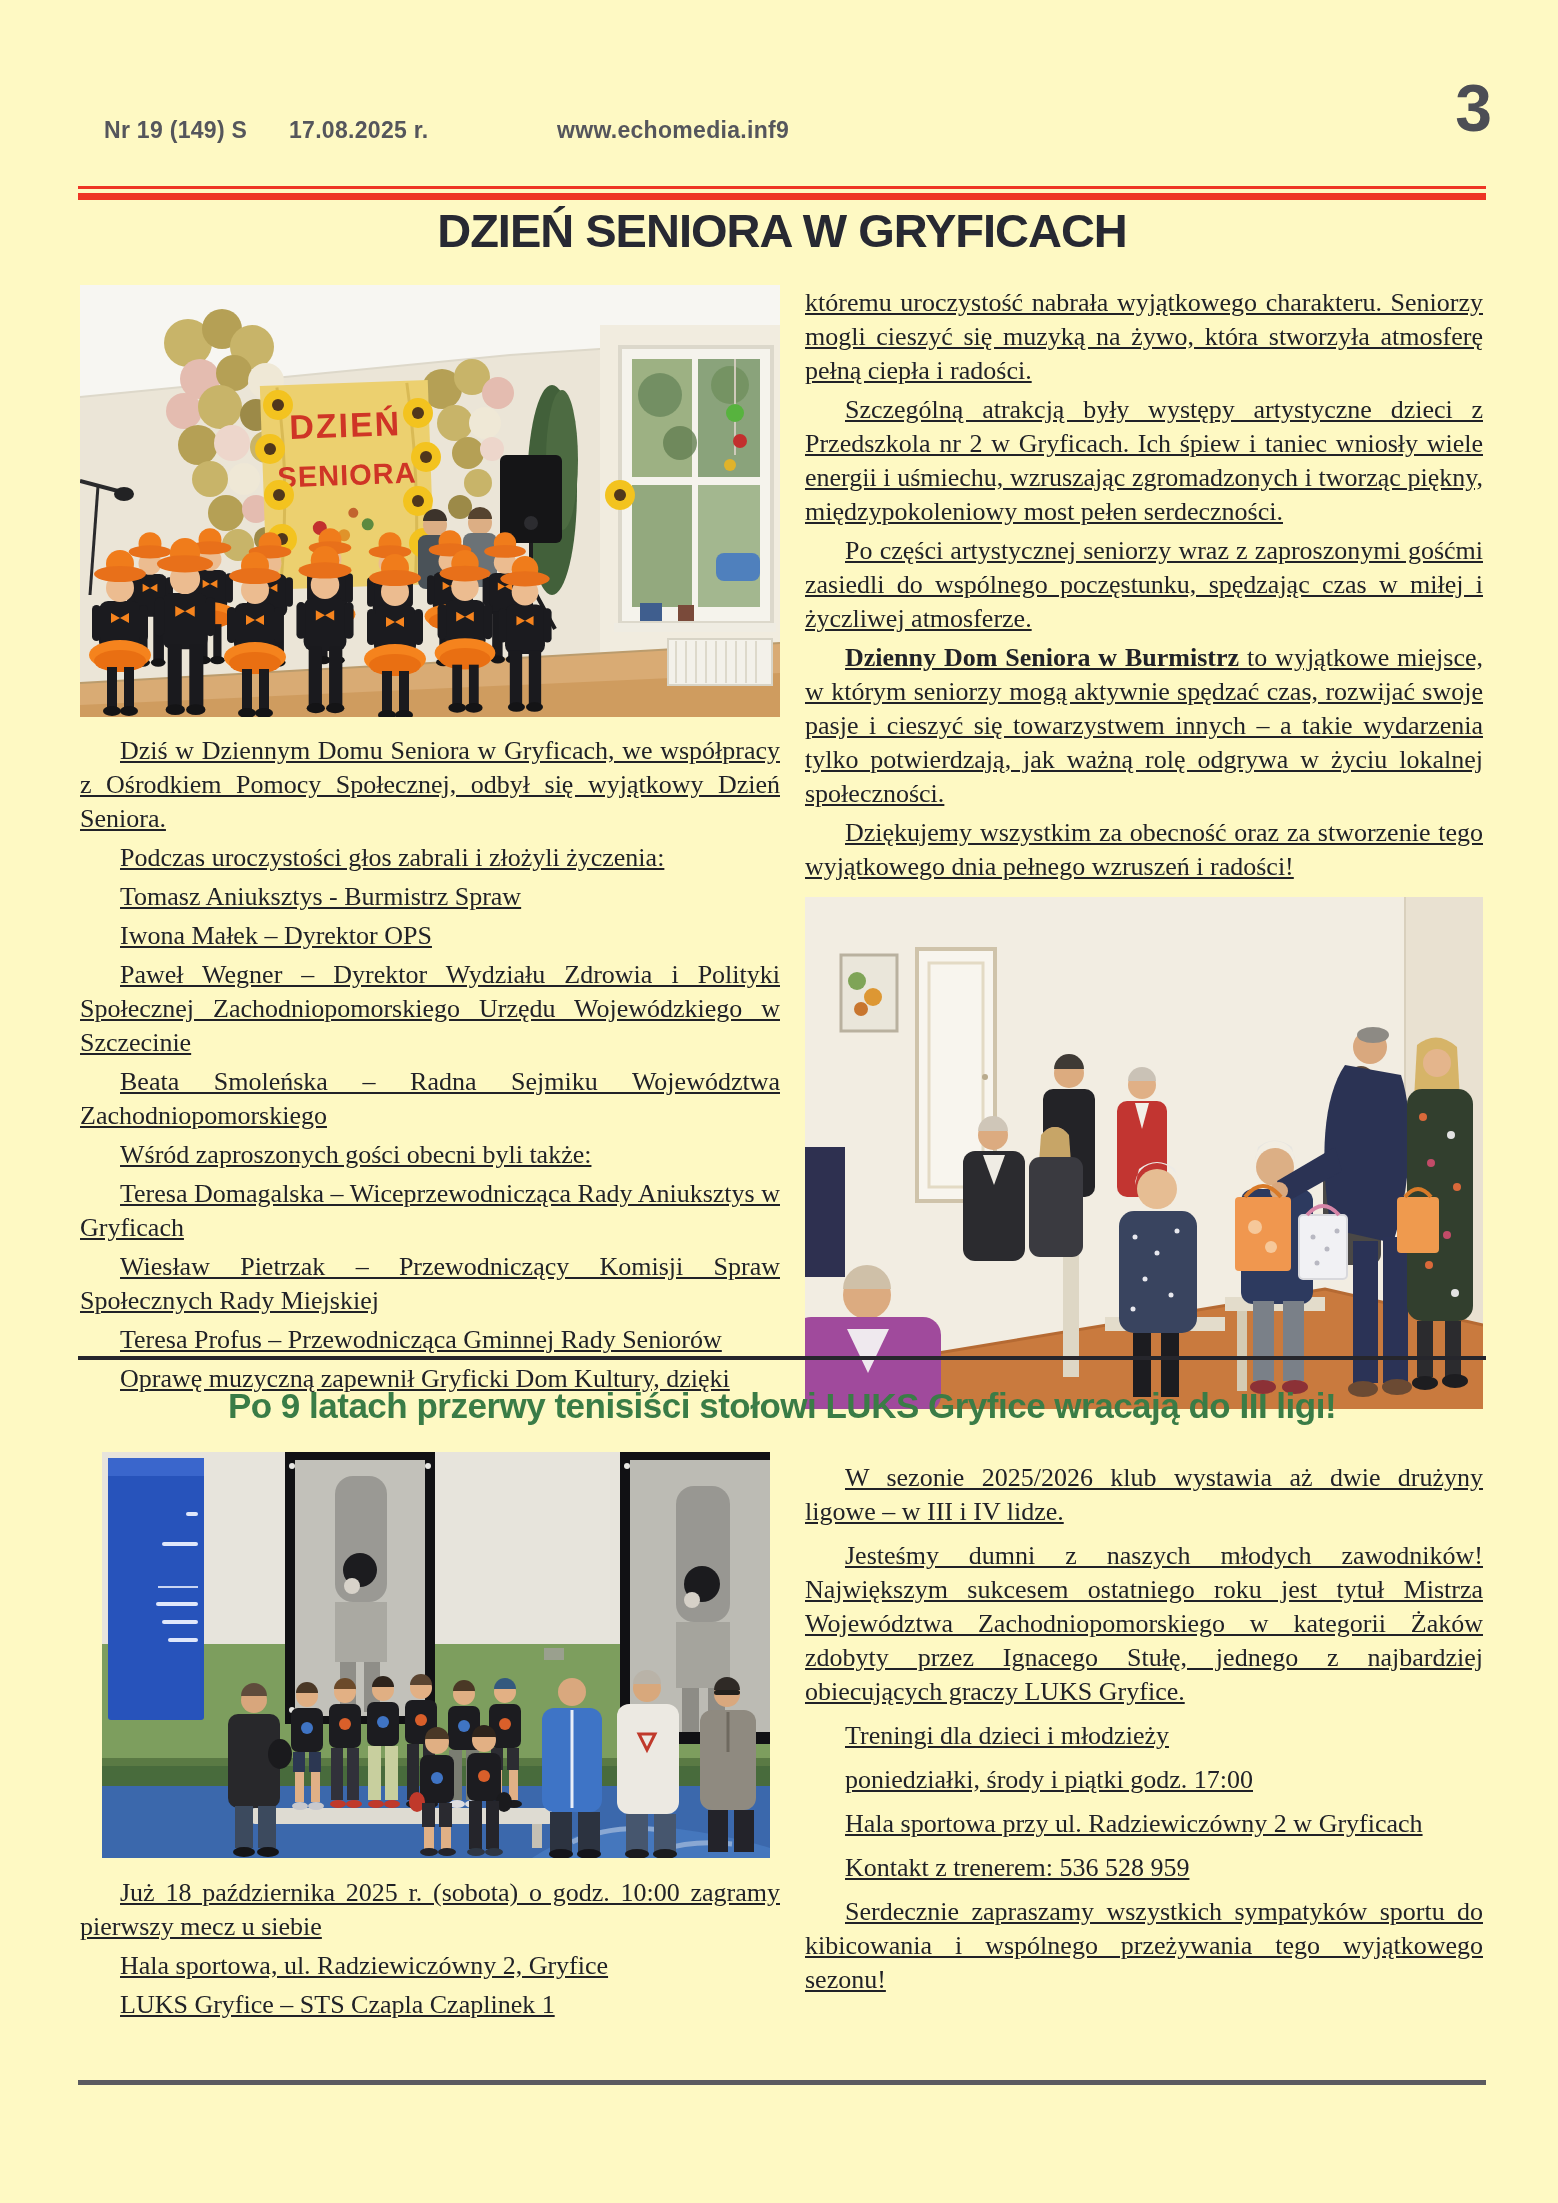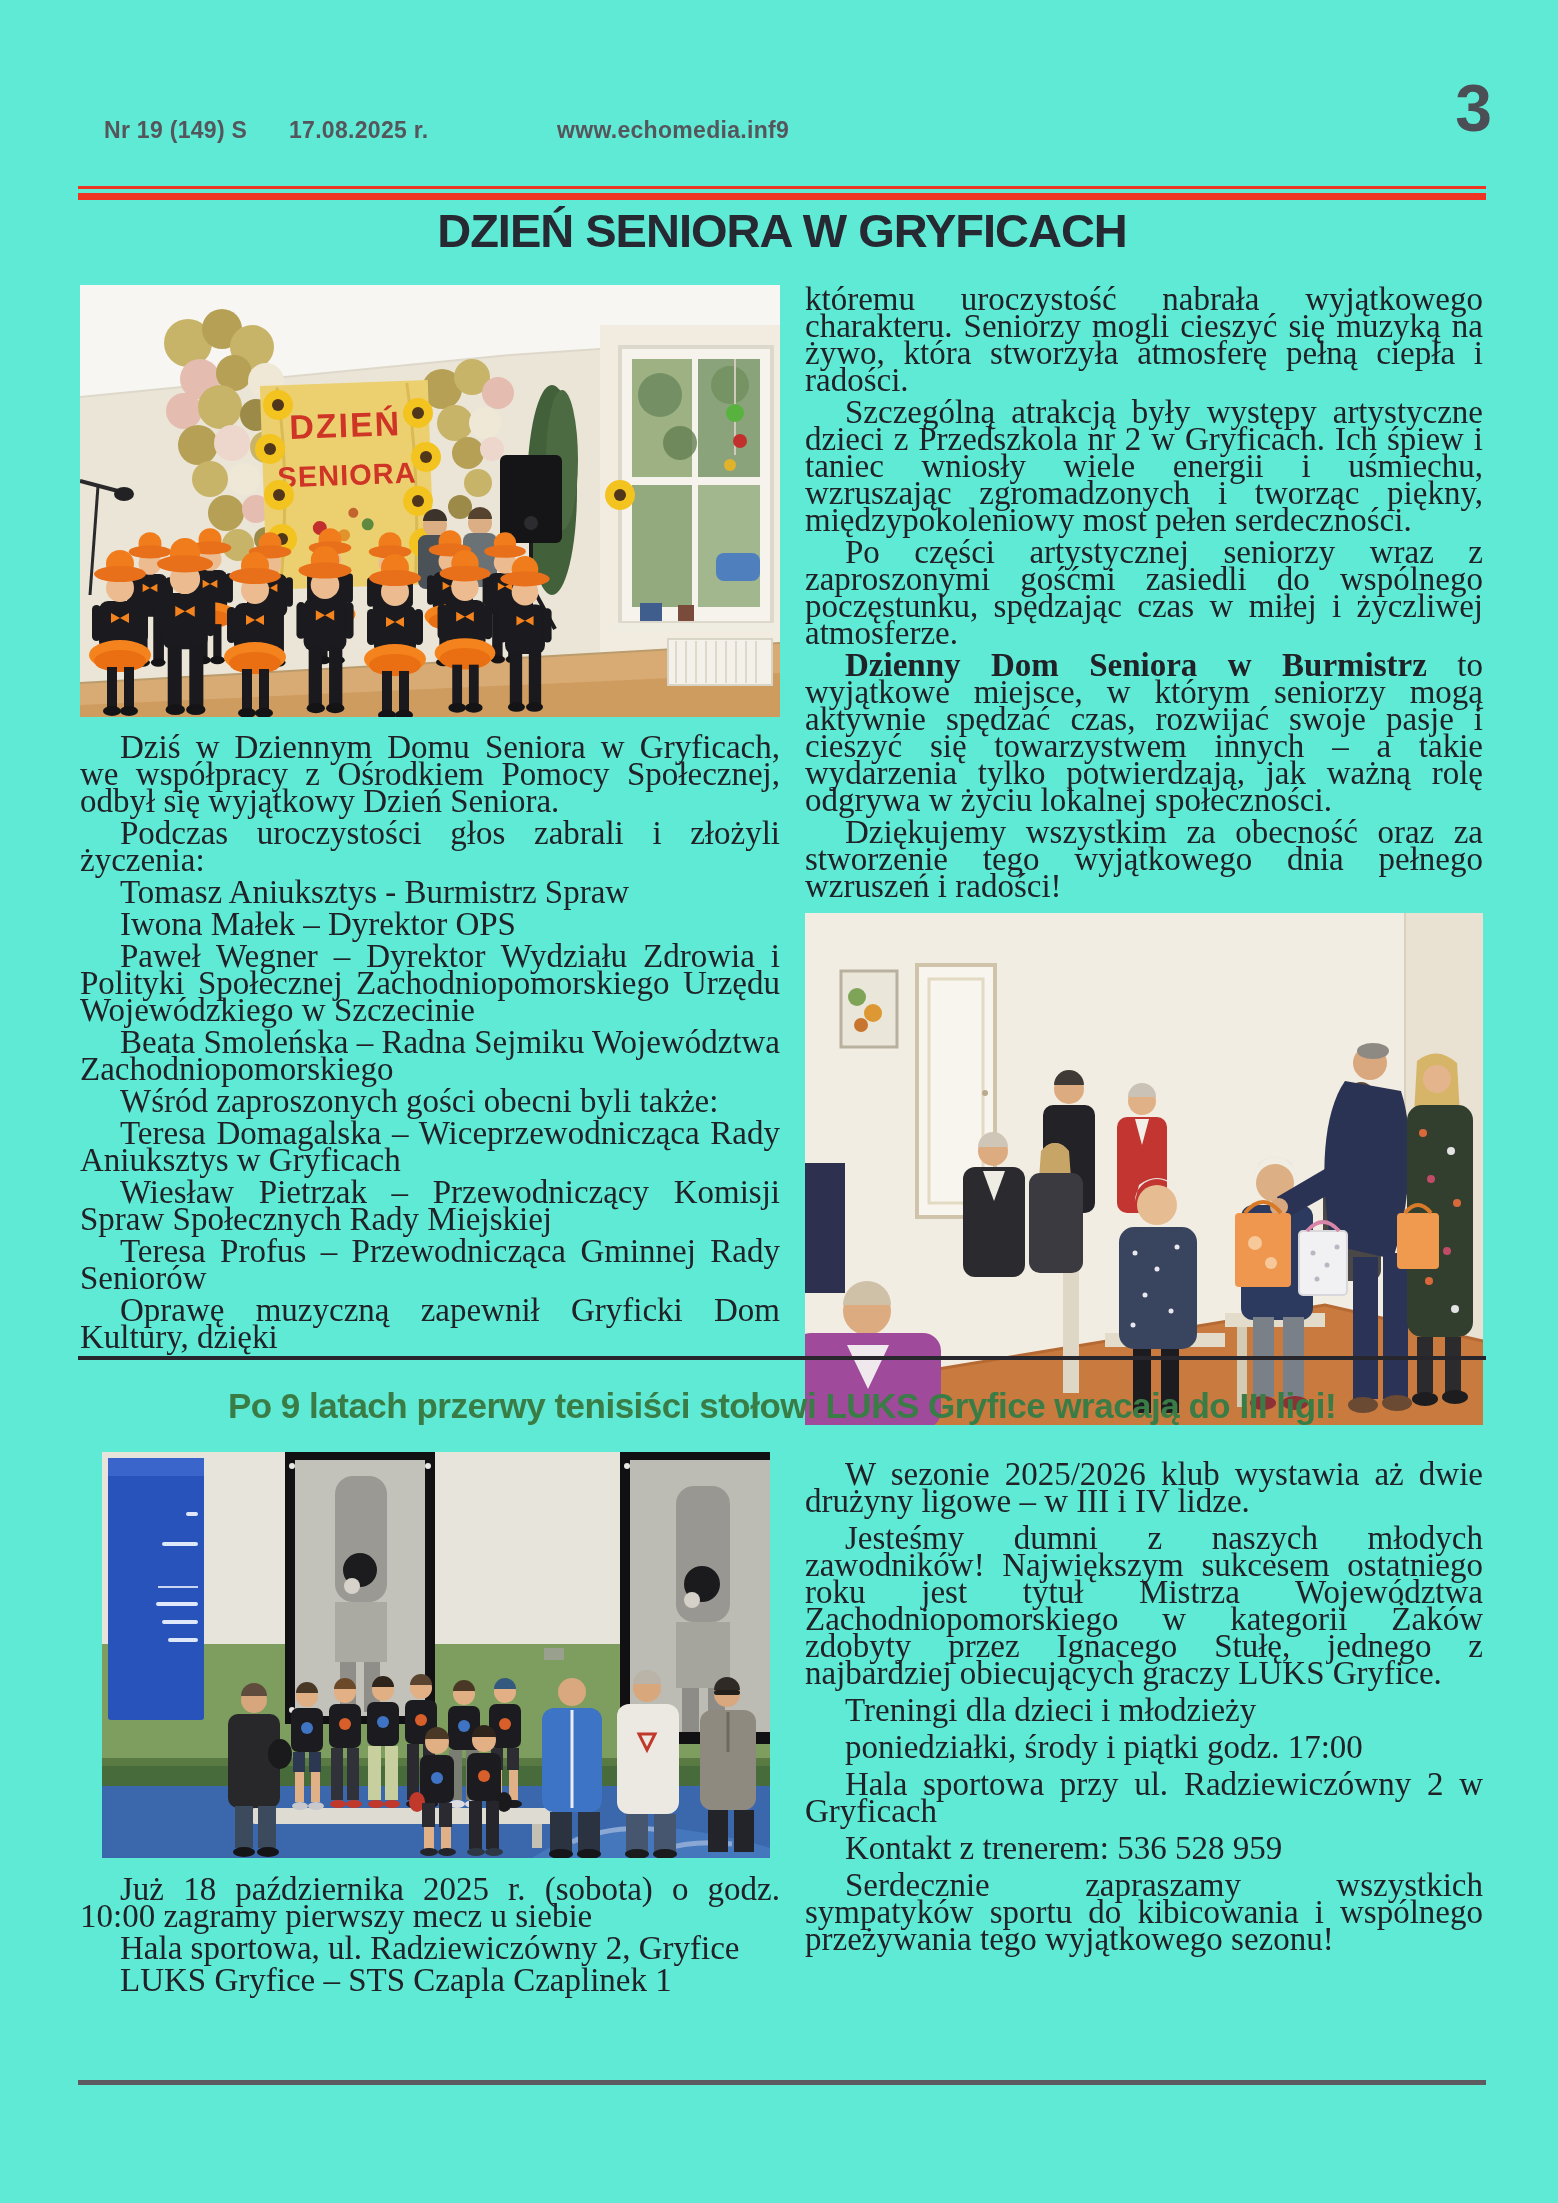--- a/index.html
+++ b/index.html
@@ -1,17 +1,17 @@
 <!DOCTYPE html>
 <html><head>
 <meta charset="utf-8">
 <style>
   html,body{margin:0;padding:0;background:#ffffff;}
   body{width:1558px;height:2203px;position:relative;font-family:"Liberation Serif","DejaVu Serif",serif;}
-  .page{position:absolute;inset:0;background:#5eead4;overflow:hidden;}
+  .page{position:absolute;inset:0;background:#fef9c3;overflow:hidden;}
 
   
   .hdr{position:absolute;top:117px;font:bold 23px "Liberation Sans","DejaVu Sans",sans-serif;color:#55565c;letter-spacing:.3px;}
   .hdr-issue{left:104px;}
   .hdr-date{left:289px;}
   .hdr-site{left:557px;}
   .page-num{position:absolute;top:70px;right:66px;font:bold 66px "Liberation Sans","DejaVu Sans",sans-serif;color:#4c4e55;}
 
   .rule-red-thin{position:absolute;left:78px;right:72px;top:186px;height:3px;background:#ee3524;}
   .rule-red-thick{position:absolute;left:78px;right:72px;top:193px;height:7px;background:#ee3524;}
@@ -25,22 +25,22 @@
   .a2-left{left:80px;top:1452px;width:700px;}
   .a2-right{left:805px;top:1455px;width:678px;margin-top:6px;}
 
   figure{margin:0;}
   .photo{display:block;}
   .a1-left figure + p{margin-top:17px;}
   .photo2-fig{margin-top:13px;}
   .photo3-fig{margin-left:22px;}
   .a2-left figure + p{margin-top:18px;}
 
-  p.body{margin:0 0 5px 0;font-size:33px;line-height:27px;color:#212227;
-    text-align:justify;text-indent:40px;}
+  p.body{margin:0 0 5px 0;font-size:26px;line-height:34px;color:#212227;
+    text-align:justify;text-indent:40px;text-decoration:underline;}
   .a2-right p.body{margin-bottom:10px;}
   p.cont{text-indent:0;}
   p.body b{font-weight:bold;}
 
   .divider-dark{position:absolute;left:78px;right:72px;top:1356px;height:4px;background:#26262c;}
   .a2-title{position:absolute;left:78px;right:72px;top:1386px;text-align:center;
     font:bold 35px "Liberation Sans","DejaVu Sans",sans-serif;color:#3a7c46;letter-spacing:-.5px;}
   .rule-bottom{position:absolute;left:78px;right:72px;top:2080px;height:5px;background:#5b5b60;}
 </style>
 </head>

